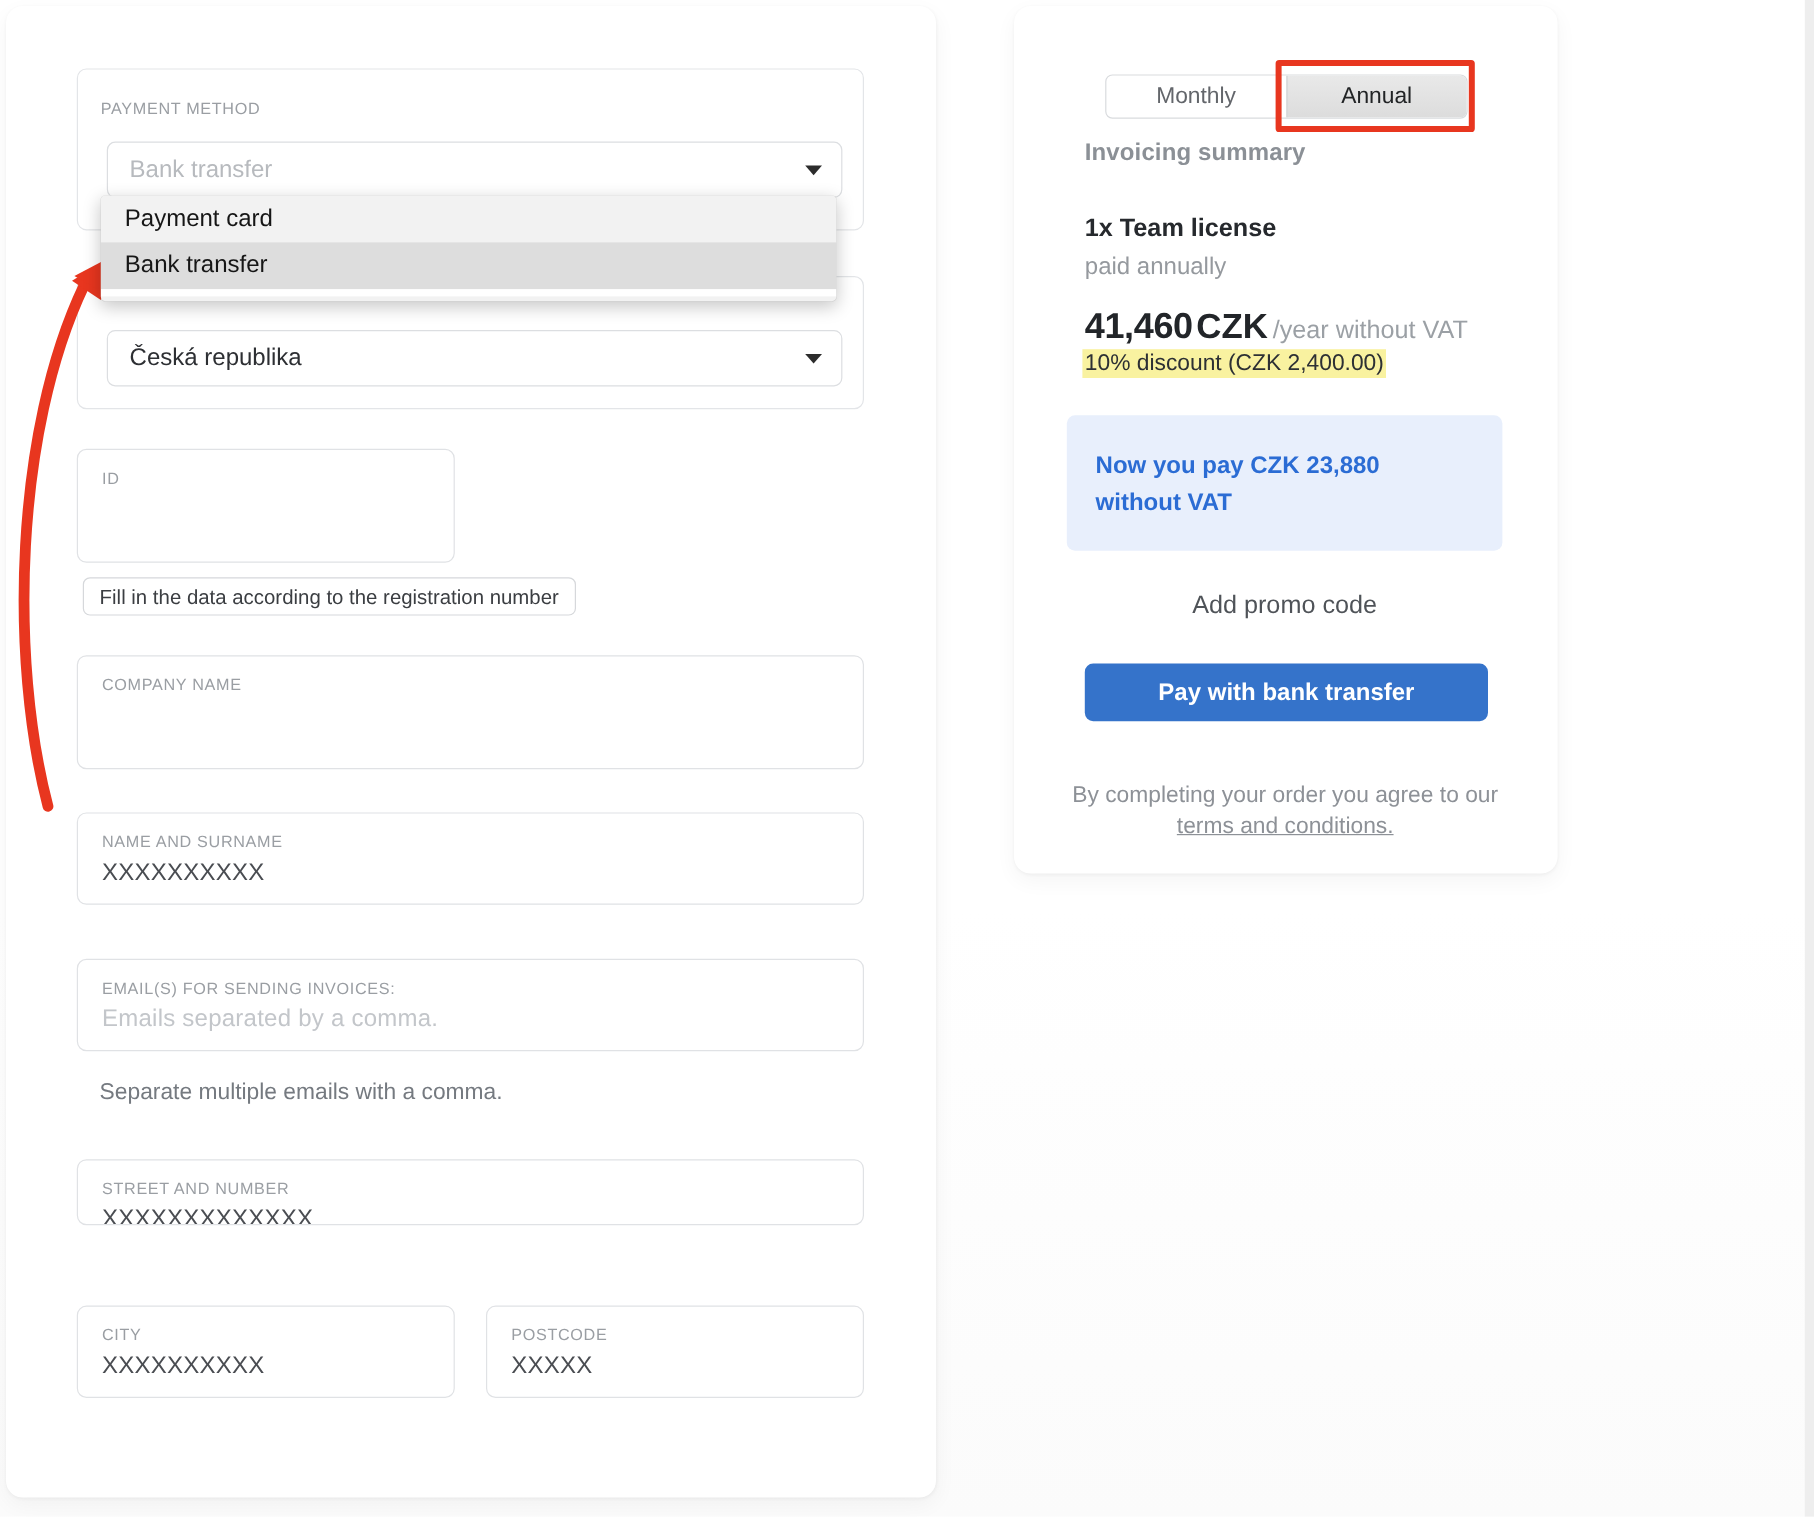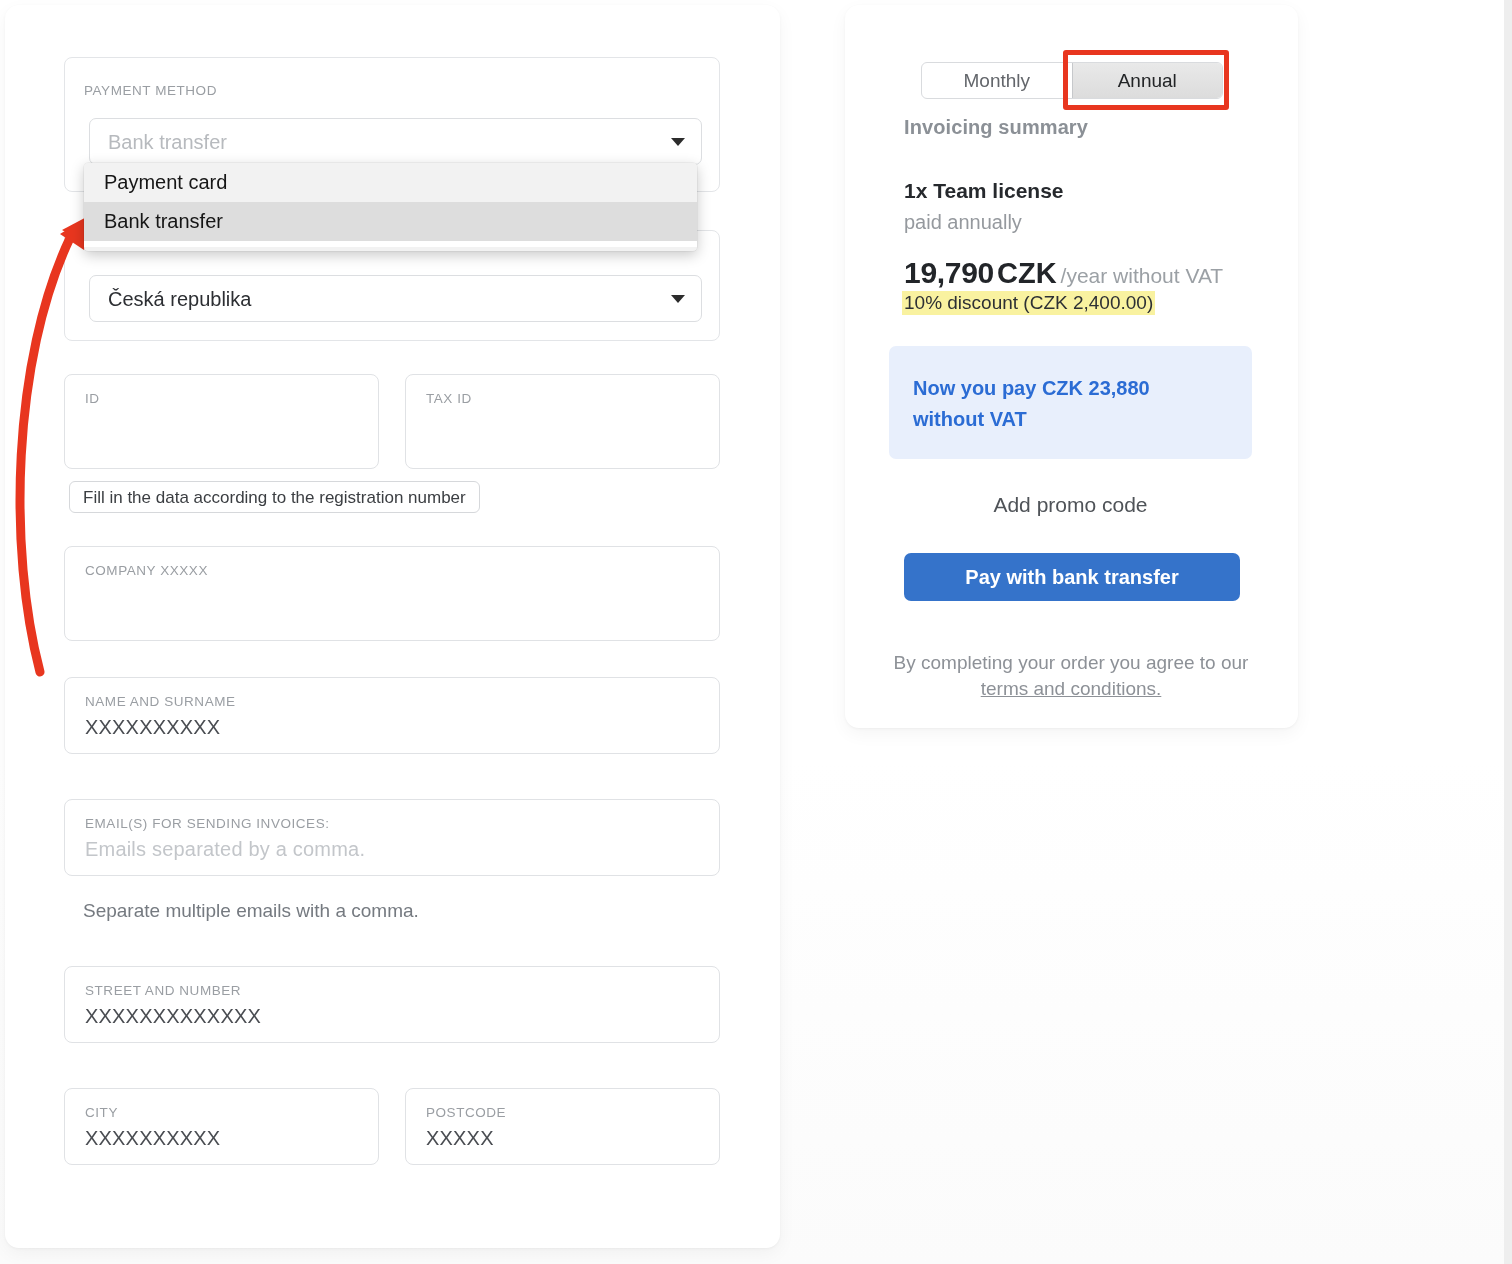--- a/index.html
+++ b/index.html
@@ -346,45 +346,41 @@
   <div class="select" style="left:84px; top:270px; width:613px; height:47px;">
     <span class="select-text">Česká republika</span>
     <span class="caret"></span>
   </div>
 
   <div class="field" style="left:59px; top:369px; width:315px; height:95px;">
     <span class="field-label">ID</span>
     <span class="field-value"></span>
   </div>
 
-  <div class="field" style="left:400px; top:369px; width:315px; height:95px;">
-    <span class="field-label">TAX ID</span>
-    <span class="field-value"></span>
-  </div>
 
   <div id="fill-hint">Fill in the data according to the registration number</div>
 
   <div class="field" style="left:59px; top:541px; width:656px; height:95px;">
-    <span class="field-label">COMPANY XXXXX</span>
+    <span class="field-label">COMPANY NAME</span>
     <span class="field-value"></span>
   </div>
 
   <div class="field" style="left:59px; top:672px; width:656px; height:77px;">
     <span class="field-label">NAME AND SURNAME</span>
     <span class="field-value">XXXXXXXXXX</span>
   </div>
 
   <div class="field" style="left:59px; top:794px; width:656px; height:77px;">
     <span class="field-label">EMAIL(S) FOR SENDING INVOICES:</span>
     <span class="field-value placeholder">Emails separated by a comma.</span>
   </div>
 
   <div class="helper-text" style="left:78px; top:895px;">Separate multiple emails with a comma.</div>
 
-  <div class="field" style="left:59px; top:961px; width:656px; height:77px;">
+  <div class="field" style="left:59px; top:961px; width:656px; height:55px;">
     <span class="field-label">STREET AND NUMBER</span>
     <span class="field-value">XXXXXXXXXXXXX</span>
   </div>
 
   <div class="field" style="left:59px; top:1083px; width:315px; height:77px;">
     <span class="field-label">CITY</span>
     <span class="field-value">XXXXXXXXXX</span>
   </div>
 
   <div class="field" style="left:400px; top:1083px; width:315px; height:77px;">
@@ -408,21 +404,21 @@
 </div>
 <div id="annual-highlight"></div>
 
 <div id="invoicing-summary-title">Invoicing summary</div>
 
 <div id="license-line">1x Team license</div>
 
 <div id="paid-period">paid annually</div>
 
 <div id="price-row">
-  <span id="price-amount">19,790</span><span id="price-currency">CZK</span><span id="price-suffix">/year without VAT</span>
+  <span id="price-amount">41,460</span><span id="price-currency">CZK</span><span id="price-suffix">/year without VAT</span>
 </div>
 
 <div id="discount-badge">10% discount (CZK 2,400.00)</div>
 
 <div id="now-you-pay-box">
   <div id="now-you-pay-text">Now you pay CZK 23,880 without VAT</div>
 </div>
 
 <div id="add-promo-code">Add promo code</div>
 

